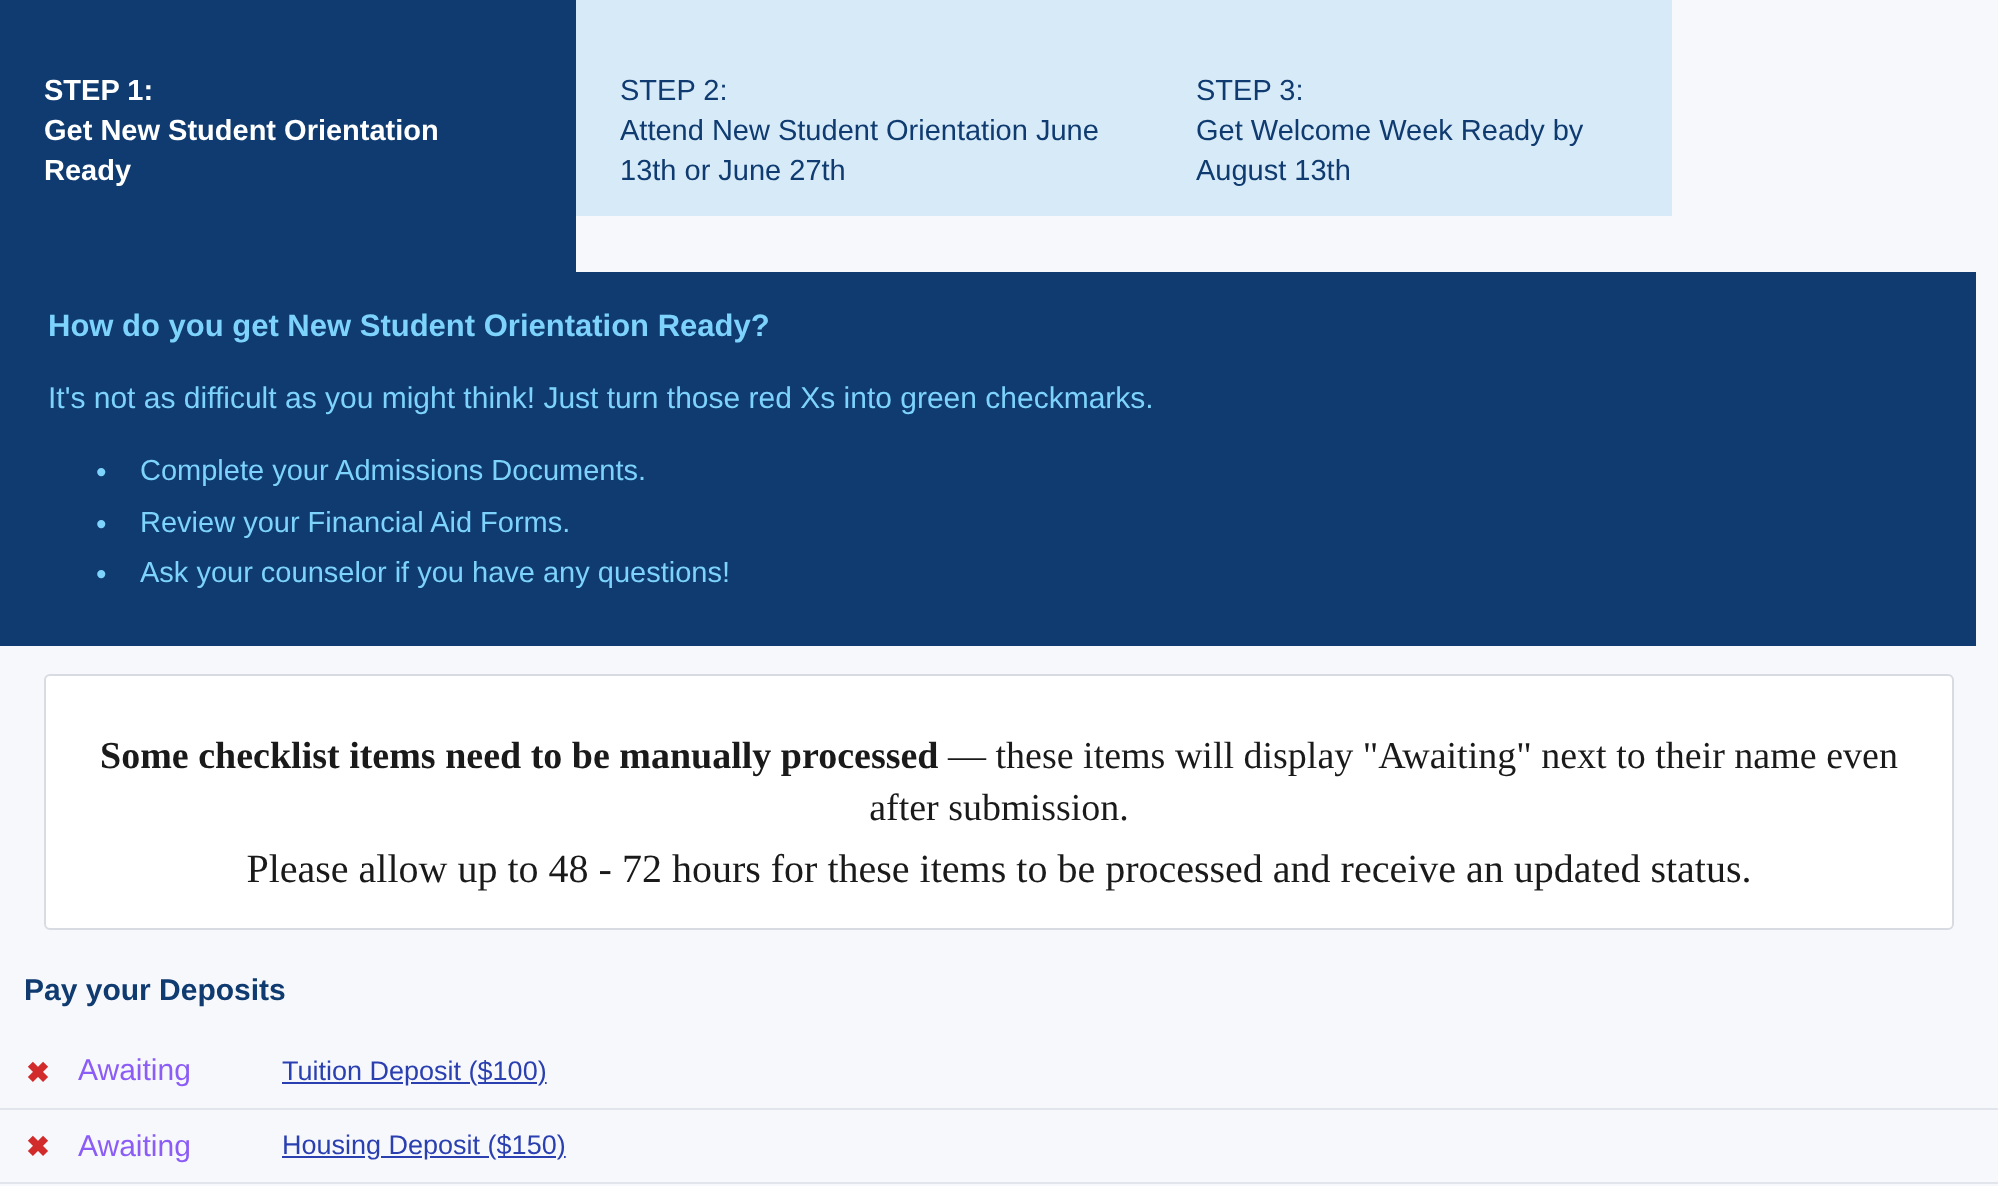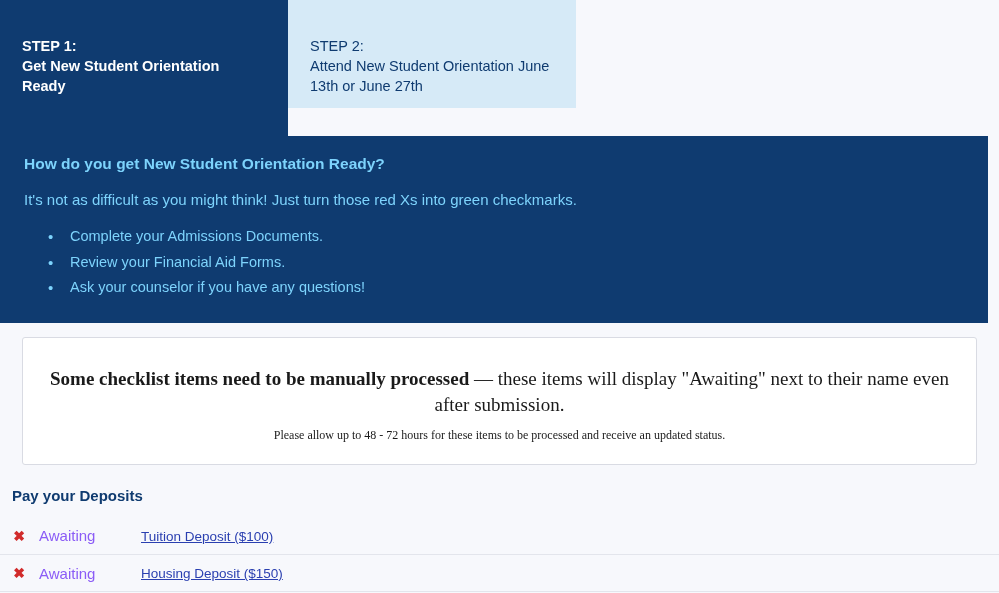--- a/index.html
+++ b/index.html
@@ -109,21 +109,21 @@
   }
   .notice-line1 {
     font-size: 19px;
     line-height: 26px;
     margin: 0;
   }
   .notice-line1 strong {
     font-weight: 700;
   }
   .notice-line2 {
-    font-size: 12px;
+    font-size: 20px;
     line-height: 26px;
     margin: 4px 0 0 0;
   }
 
   
   .section-title {
     color: #0f3b70;
     font-size: 15px;
     font-weight: 700;
     margin: 22px 0 0 12px;
@@ -164,20 +164,24 @@
 <body>
 
 <div class="steps">
   <div class="step step-1">
     <div class="step-kicker">STEP 1:</div>
     <div class="step-title">Get New Student Orientation Ready</div>
   </div>
   <div class="step step-2">
     <div class="step-kicker">STEP 2:</div>
     <div class="step-title">Attend New Student Orientation June 13th or June 27th</div>
+  </div>
+  <div class="step step-3">
+    <div class="step-kicker">STEP 3:</div>
+    <div class="step-title">Get Welcome Week Ready by August 13th</div>
   </div>
   <div class="step-spacer"></div>
 </div>
 
 <div class="info-panel">
   <div class="info-heading">How do you get New Student Orientation Ready?</div>
   <div class="info-sub">It's not as difficult as you might think! Just turn those red Xs into green checkmarks.</div>
   <ul class="info-list">
     <li>Complete your Admissions Documents.</li>
     <li>Review your Financial Aid Forms.</li>

